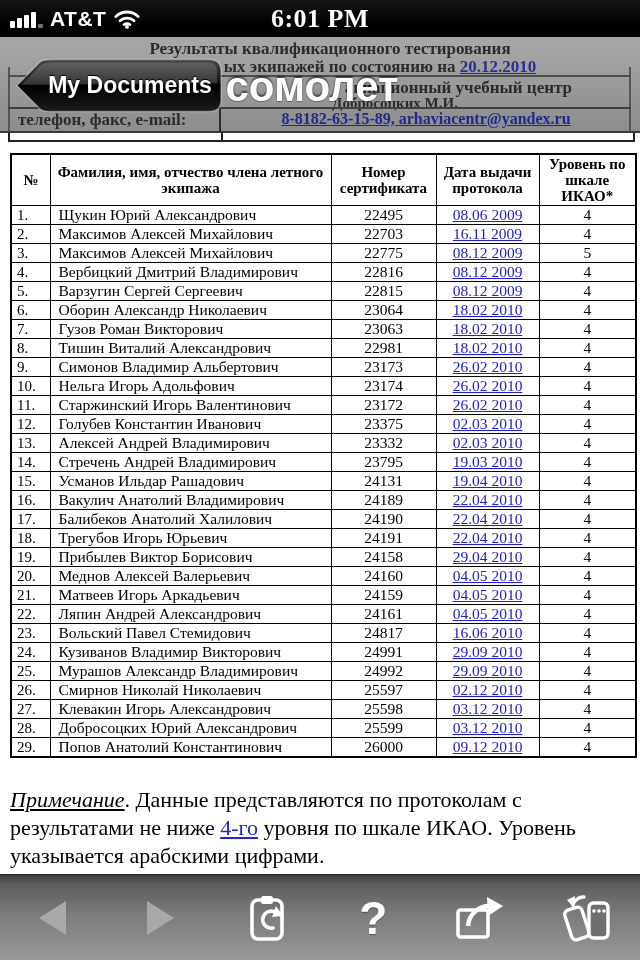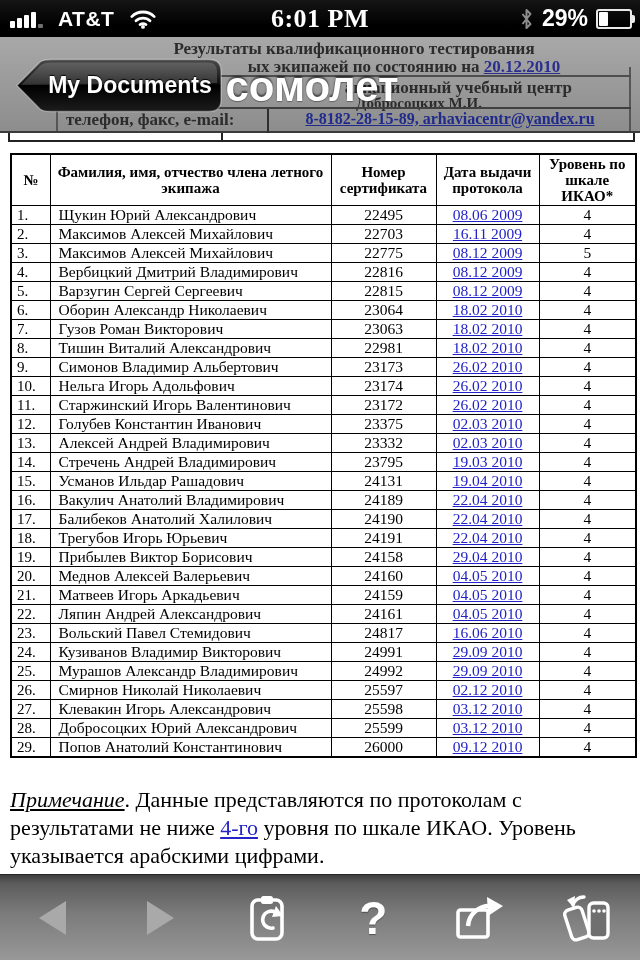--- a/index.html
+++ b/index.html
@@ -3,40 +3,40 @@
 <meta charset="utf-8">
 <style>
   html,body{margin:0;padding:0;background:#000;}
   .screen{position:relative;width:640px;height:960px;background:#fff;overflow:hidden;
           font-family:"Liberation Serif",serif;}
 
   
   .status-bar{position:absolute;top:0;left:0;right:0;height:37px;
     background:linear-gradient(#151515,#000 70%);color:#fff;
     font-family:"Liberation Sans",sans-serif;font-weight:bold;}
-  .sb-left{position:absolute;left:10px;top:0;height:37px;display:flex;align-items:center;gap:15px;}
+  .sb-left{position:absolute;left:10px;top:0;height:37px;display:flex;align-items:center;gap:7px;}
   .signal{display:flex;align-items:flex-end;gap:2px;height:18px;}
   .signal i{display:block;width:5px;background:#fff;border-radius:1px;}
   .signal i:nth-child(1){height:7px;}.signal i:nth-child(2){height:10px;}
   .signal i:nth-child(3){height:13px;}.signal i:nth-child(4){height:16px;}
   .signal i:nth-child(5){height:4px;background:#6f6f6f;}
   .carrier{font-size:21px;letter-spacing:0.5px;}
   .sb-time{position:absolute;left:0;right:0;top:0;height:37px;display:flex;align-items:center;
     justify-content:center;font-size:26px;letter-spacing:0.5px;font-family:Liberation Serif, serif;}
   .sb-right{position:absolute;right:8px;top:0;height:37px;display:flex;align-items:center;gap:8px;}
   .pct{font-size:23px;}
   .battery{position:relative;width:32px;height:16px;border:2px solid #e9e9e9;border-radius:3px;}
   .battery .fill{position:absolute;left:1px;top:1px;bottom:1px;width:29%;background:#fdfdfd;border-radius:1px;}
   .battery .nub{position:absolute;right:-5px;top:4px;width:3px;height:8px;background:#e9e9e9;border-radius:0 2px 2px 0;}
 
   
   .navbar{position:absolute;top:37px;left:0;right:0;height:94px;
     background:linear-gradient(#a8a8a8,#8d8d8d);border-bottom:2px solid #3a3a3a;
     color:#2c2c2c;overflow:visible;z-index:3;}
-  .navbar .abs{position:absolute;margin-left:48px;}
+  .navbar .abs{position:absolute;}
   .doc-line1{top:2px;left:20px;right:0;text-align:center;font-weight:bold;font-size:17px;white-space:nowrap;}
   .doc-line2{top:20px;left:120px;right:0;text-align:center;font-weight:bold;font-size:17px;white-space:nowrap;}
   .nav-doc-link{color:#2b2f8e;text-decoration:underline;}
   .hline1{top:38px;left:8px;right:9px;height:2px;background:#4e4e4e;}
   .doc-line3{top:41px;right:68px;font-weight:bold;font-size:17px;white-space:nowrap;}
   .doc-line4{top:58px;left:150px;right:0;text-align:center;font-weight:bold;font-size:15px;white-space:nowrap;}
   .hline2{top:70px;left:8px;right:9px;height:2px;background:#3f3f3f;}
   .contact-row{top:72px;left:8px;right:9px;height:22px;}
   .contact-label{position:absolute;left:10px;top:1px;font-weight:bold;font-size:17px;white-space:nowrap;}
   .contact-divider{position:absolute;left:211px;top:0;bottom:-2px;width:2px;background:#2e2e2e;}
@@ -99,45 +99,35 @@
         </span>
       <span class="carrier">AT&amp;T</span>
       <svg width="28" height="21" viewBox="0 0 30 22">
         <path d="M3 9 a17 17 0 0 1 24 0" stroke="#fff" stroke-width="3" fill="none" stroke-linecap="round"></path>
         <path d="M7.5 13.5 a11 11 0 0 1 15 0" stroke="#fff" stroke-width="3" fill="none" stroke-linecap="round"></path>
         <path d="M11.8 17.5 a6 6 0 0 1 6.4 0" stroke="#fff" stroke-width="3" fill="none" stroke-linecap="round"></path>
         <circle cx="15" cy="20" r="2.1" fill="#fff"></circle>
       </svg>
     </div>
     <div class="sb-time">6:01 PM</div>
-    <div class="sb-right">
-      <svg width="15" height="22" viewBox="0 0 14 22">
-        <path d="M3 6 L11 16 L7 20 L7 2 L11 6 L3 16" stroke="#8d8d8d" stroke-width="2" fill="none" stroke-linejoin="round"></path>
-      </svg>
-      <span class="pct">29%</span>
-      <span class="battery">
-          <span class="fill"></span>
-          <span class="nub"></span>
-        </span>
-    </div>
   </div>
 
   <div class="navbar">
     <div class="abs nav-vline-l"></div>
     <div class="abs nav-vline-r"></div>
     <div class="abs doc-line1">Результаты квалификационного тестирования</div>
     <div class="abs doc-line2"><span>ых экипажей по состоянию на </span><span class="nav-doc-link">20.12.2010</span></div>
     <div class="abs hline1"></div>
     <div class="abs doc-line3">авиационный учебный центр</div>
     <div class="abs doc-line4">Добросоцких М.И.</div>
     <div class="abs hline2"></div>
     <div class="abs contact-row">
       <span class="contact-label">телефон, факс, e-mail:</span>
       <span class="contact-divider"></span>
-      <span class="contact-value">8-8182-28-15-89, arhaviacentr@yandex.ru</span>
+      <span class="contact-value">8-8182-63-15-89, arhaviacentr@yandex.ru</span>
     </div>
 
     <div class="back-btn">
       <svg width="210" height="55" viewBox="0 0 210 55">
         <defs>
           <linearGradient id="bbg" x1="0" y1="0" x2="0" y2="1">
             <stop offset="0" stop-color="#4a4a4a"></stop>
               <stop offset="0.45" stop-color="#111"></stop>
             <stop offset="0.5" stop-color="#000"></stop>
               <stop offset="1" stop-color="#1c1c1c"></stop>

